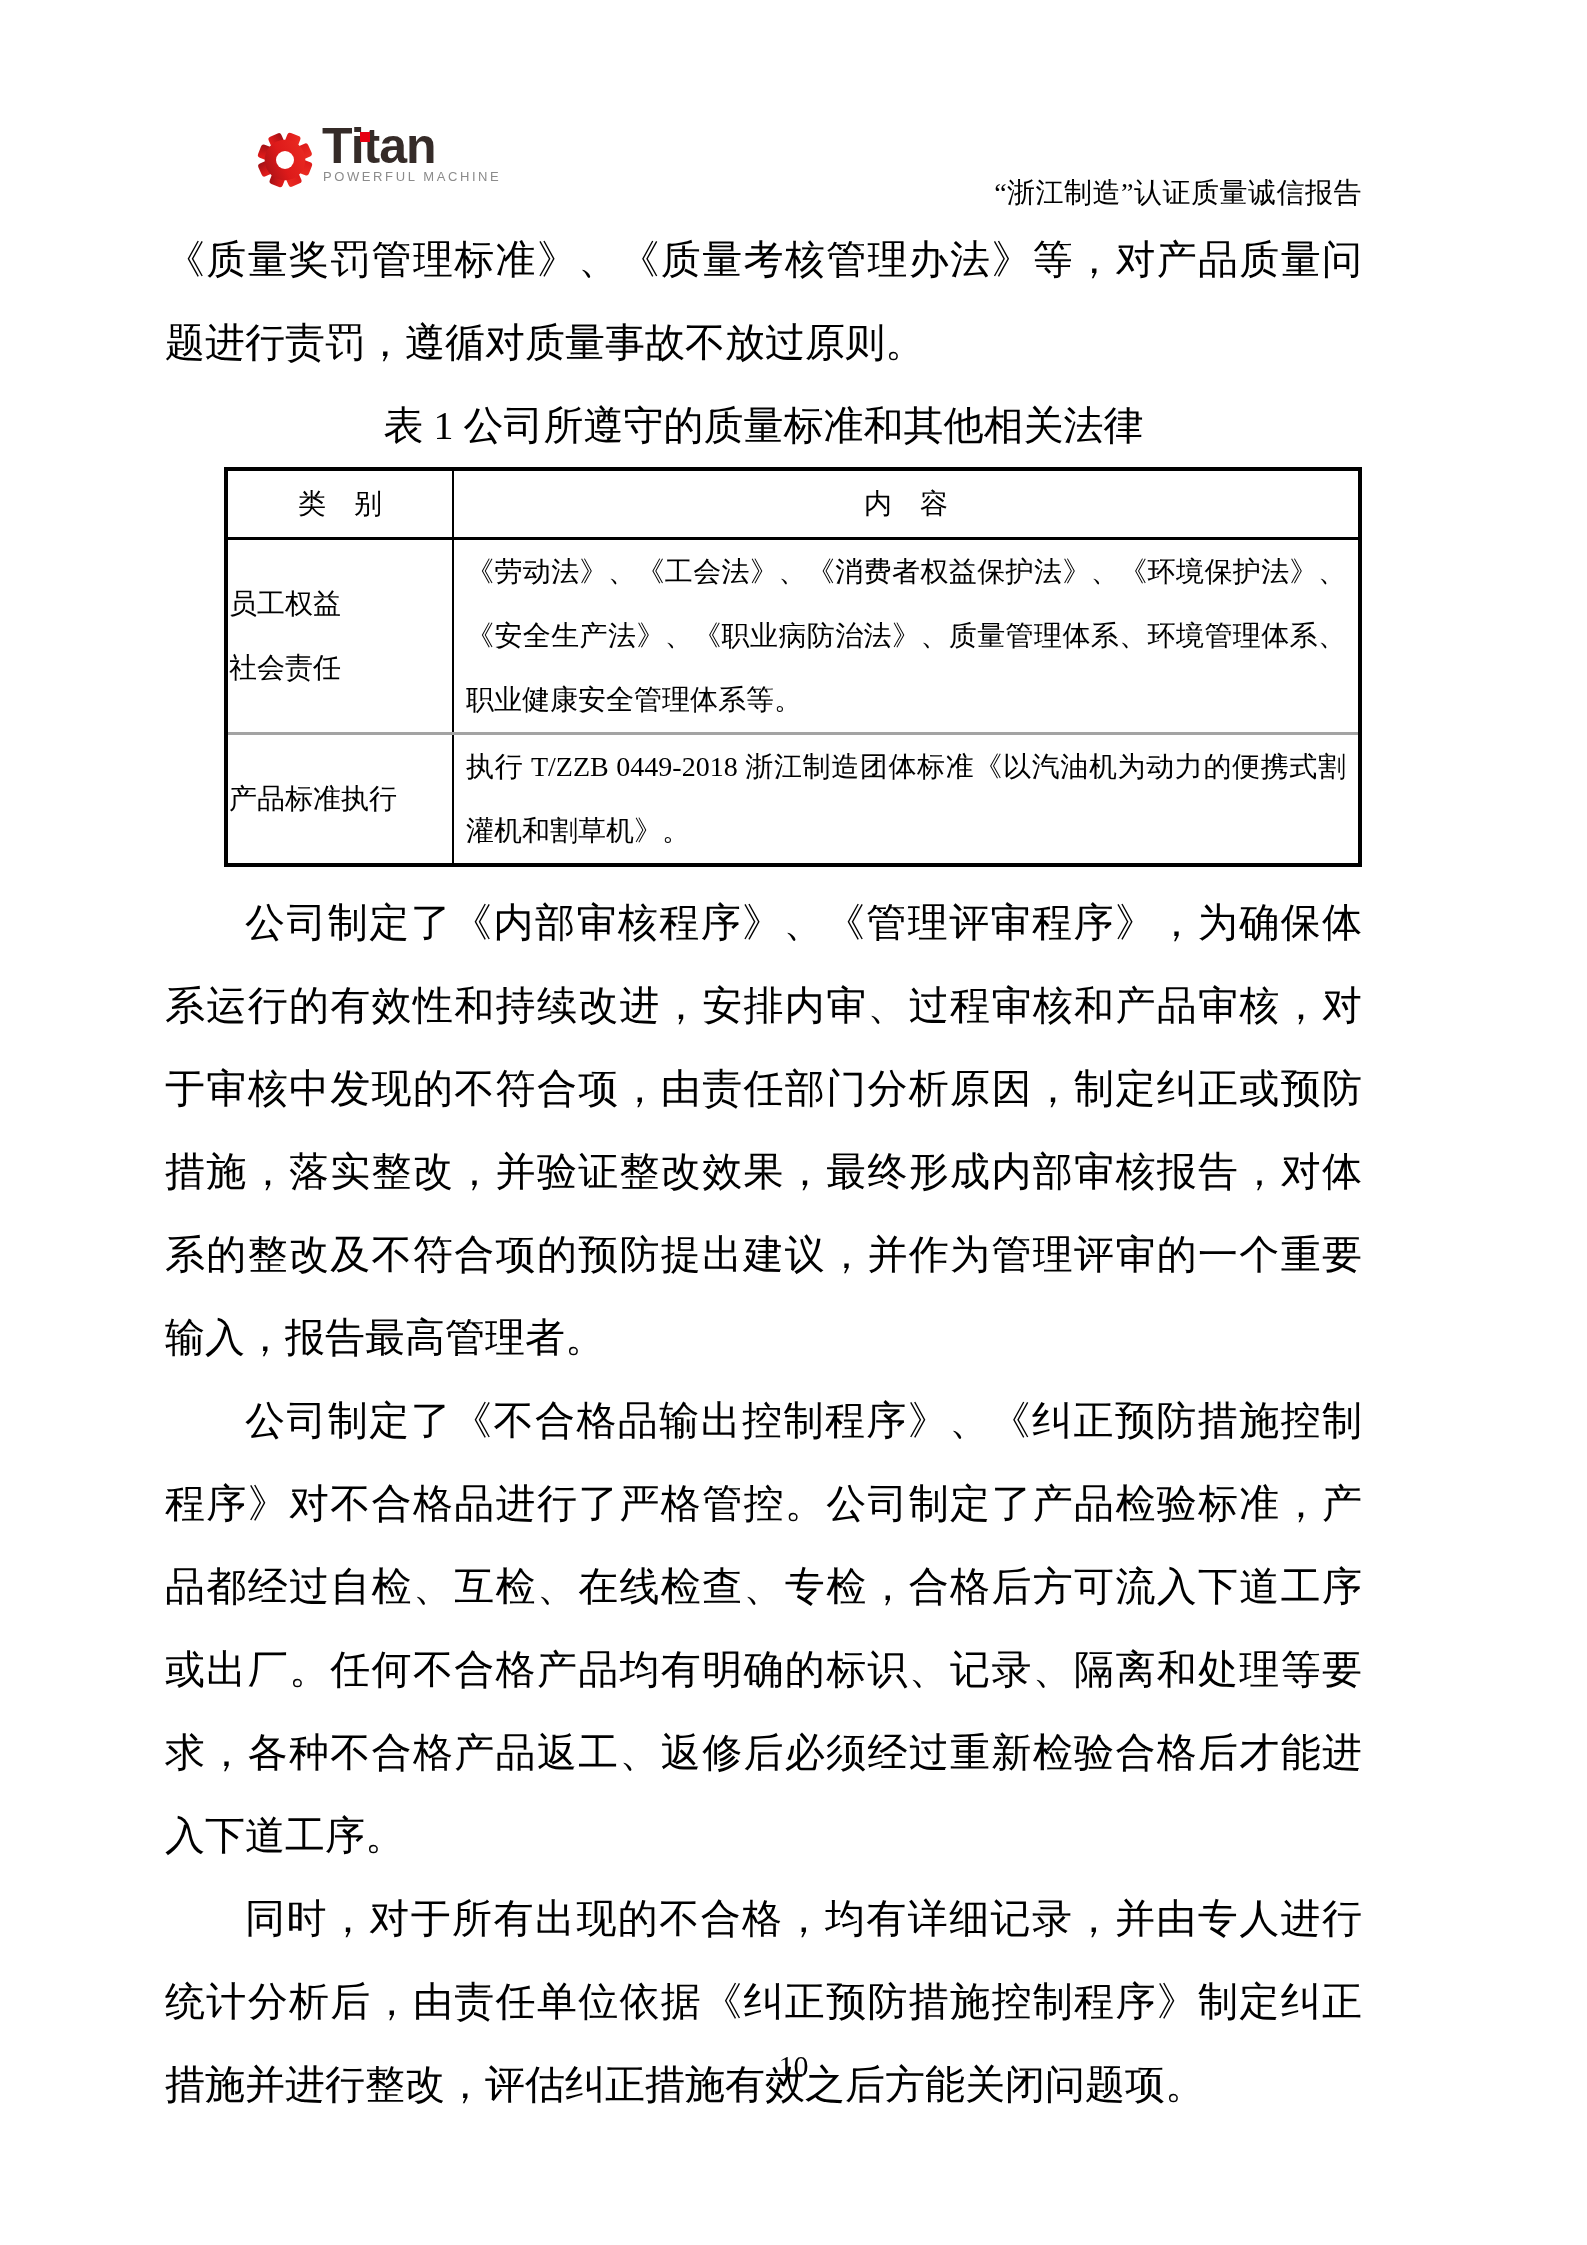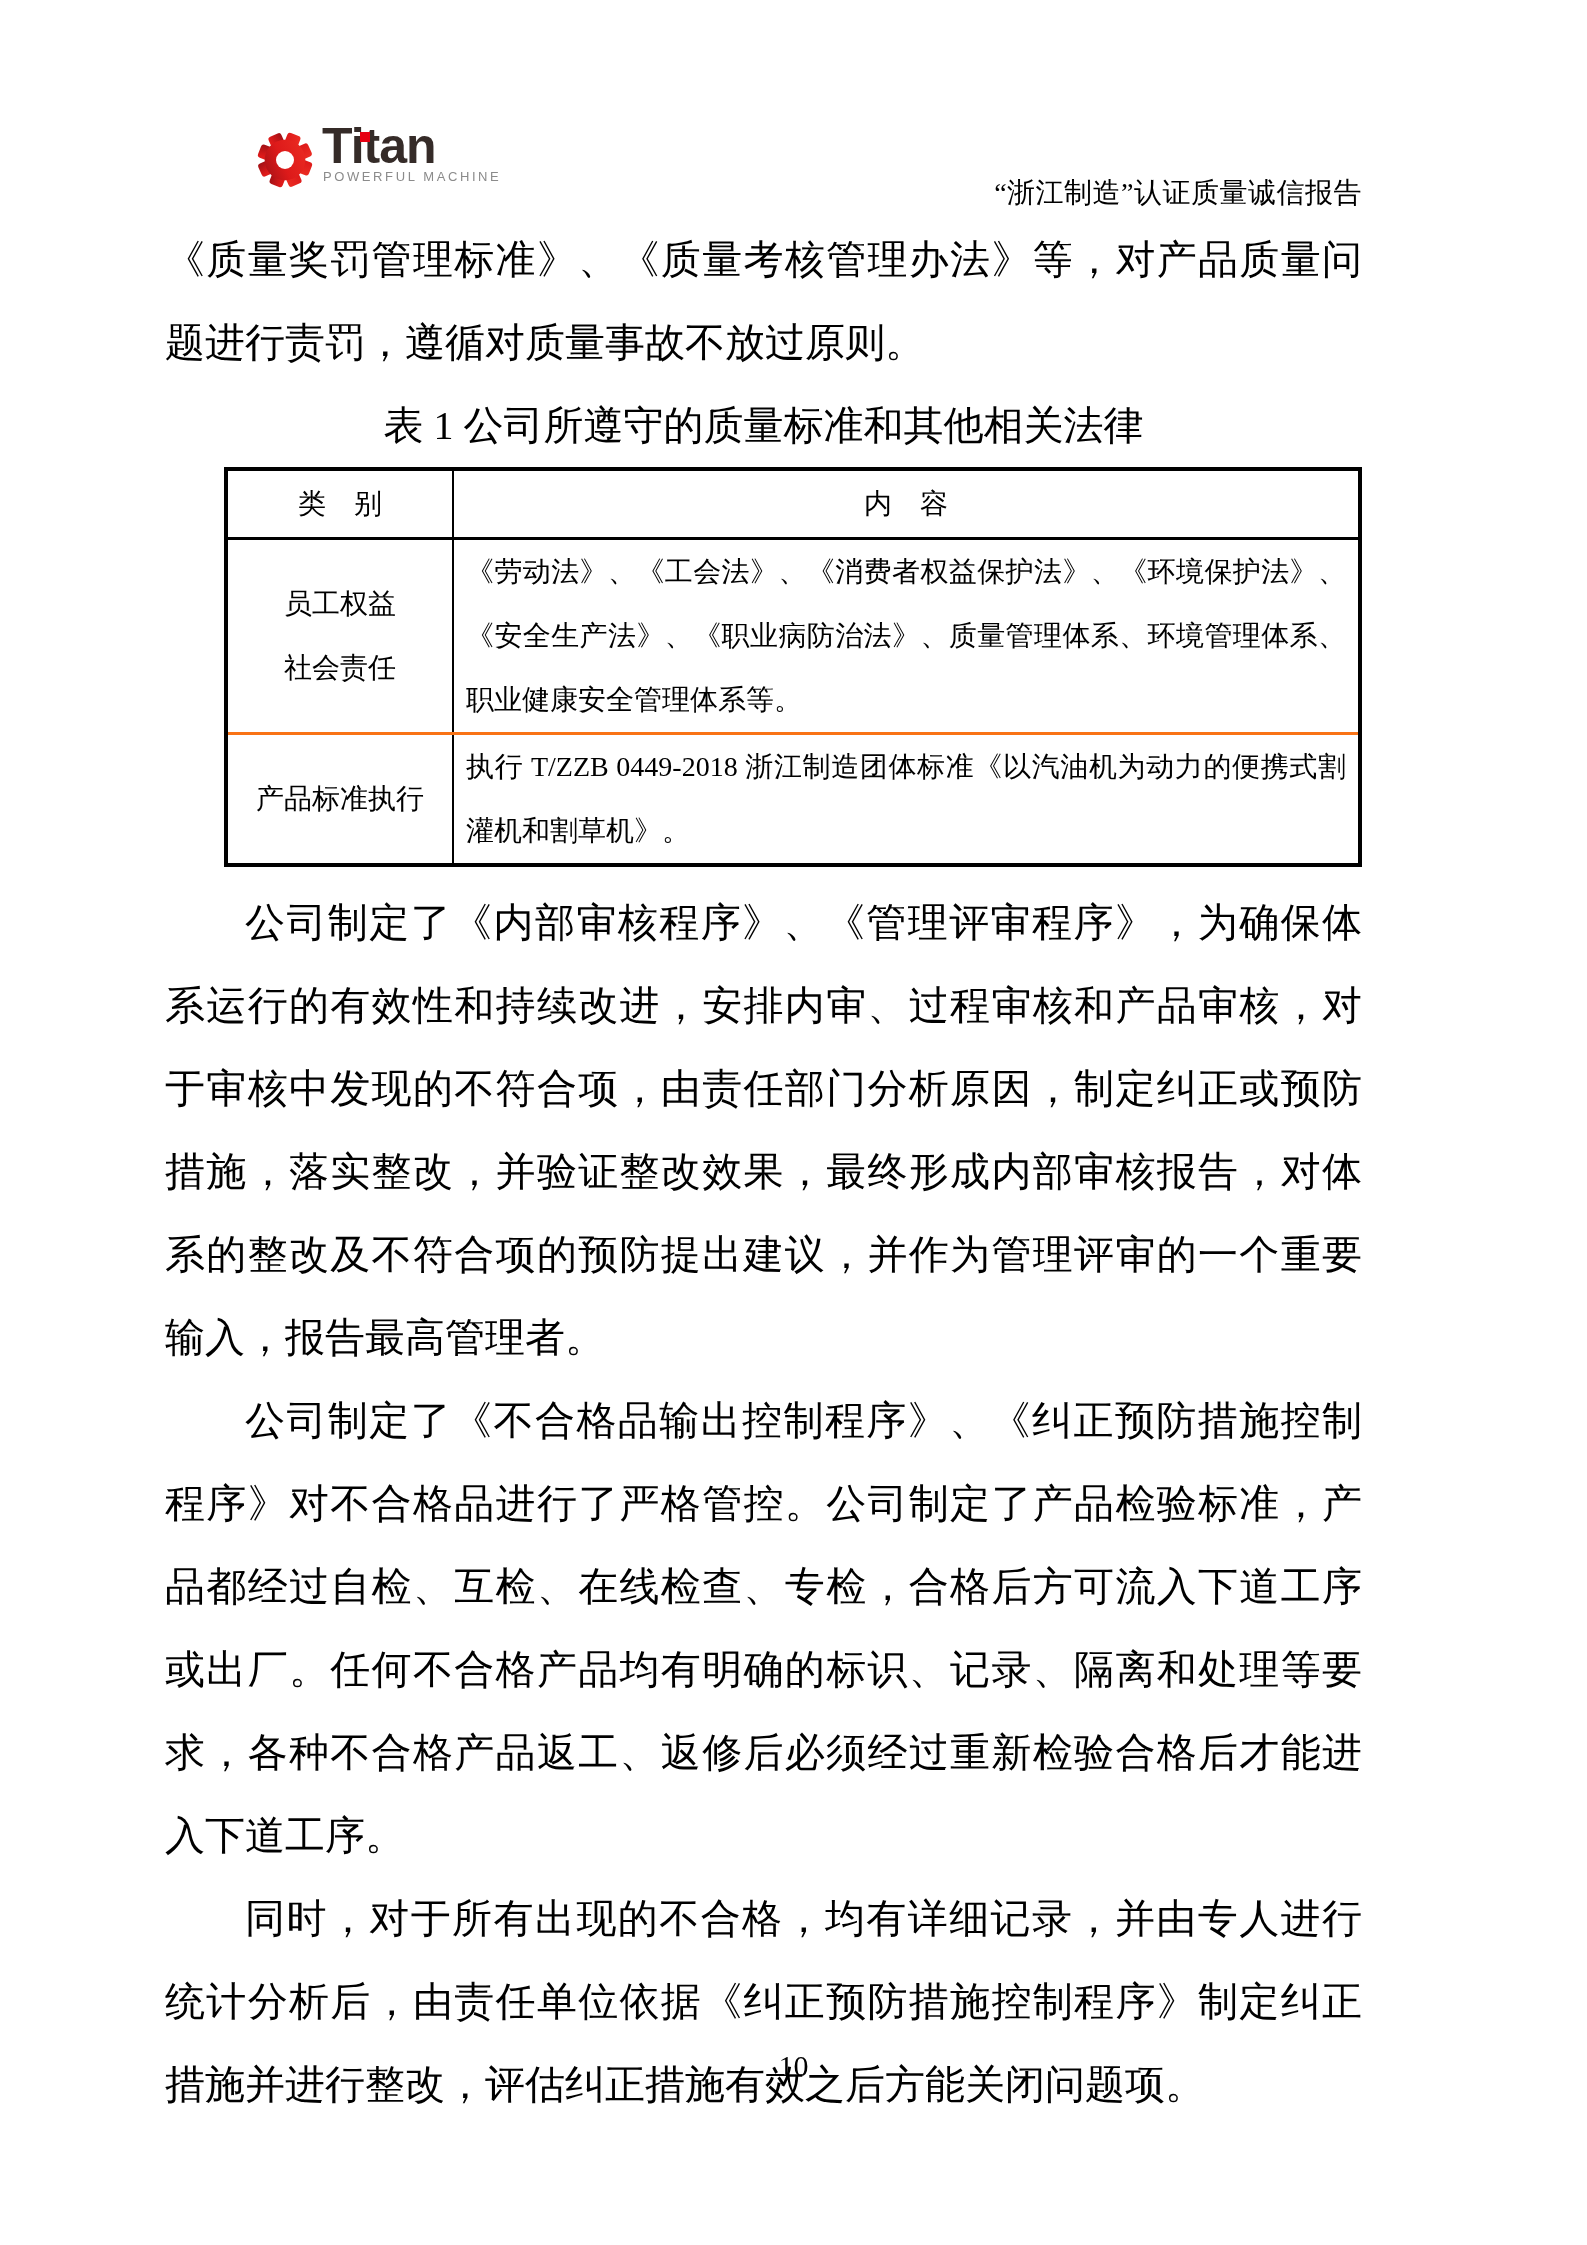--- a/index.html
+++ b/index.html
@@ -55,23 +55,23 @@
     border-collapse:collapse; table-layout:fixed;
     margin-left:59px; width:1138px;
     border:4px solid #000;
   }
   table.std td {
     border:2px solid #000;
     line-height:64px; font-size:28px;
     vertical-align:middle;
   }
   table.std tr.hdr td { height:56px; border-bottom:3px solid #000; }
-  table.std tr.r1 td { height:186px; border-bottom:3px solid #f97316; }
+  table.std tr.r1 td { height:186px; border-bottom:3px solid #a3a3a3; }
   table.std tr.r2 td { height:123px; }
-  td.c1 { width:222px; text-align:center; white-space:pre-line; }
+  td.c1 { width:222px; white-space:pre-line; }
   td.c2 { text-align:justify; text-justify:inter-ideograph; padding:0 12px; }
   td.th { text-align:center; }
 
   
   .page-number {
     position:absolute; left:0; top:2048px; width:100%;
     text-align:center; font-size:30px; line-height:36px;
   }
 </style>
 </head>

